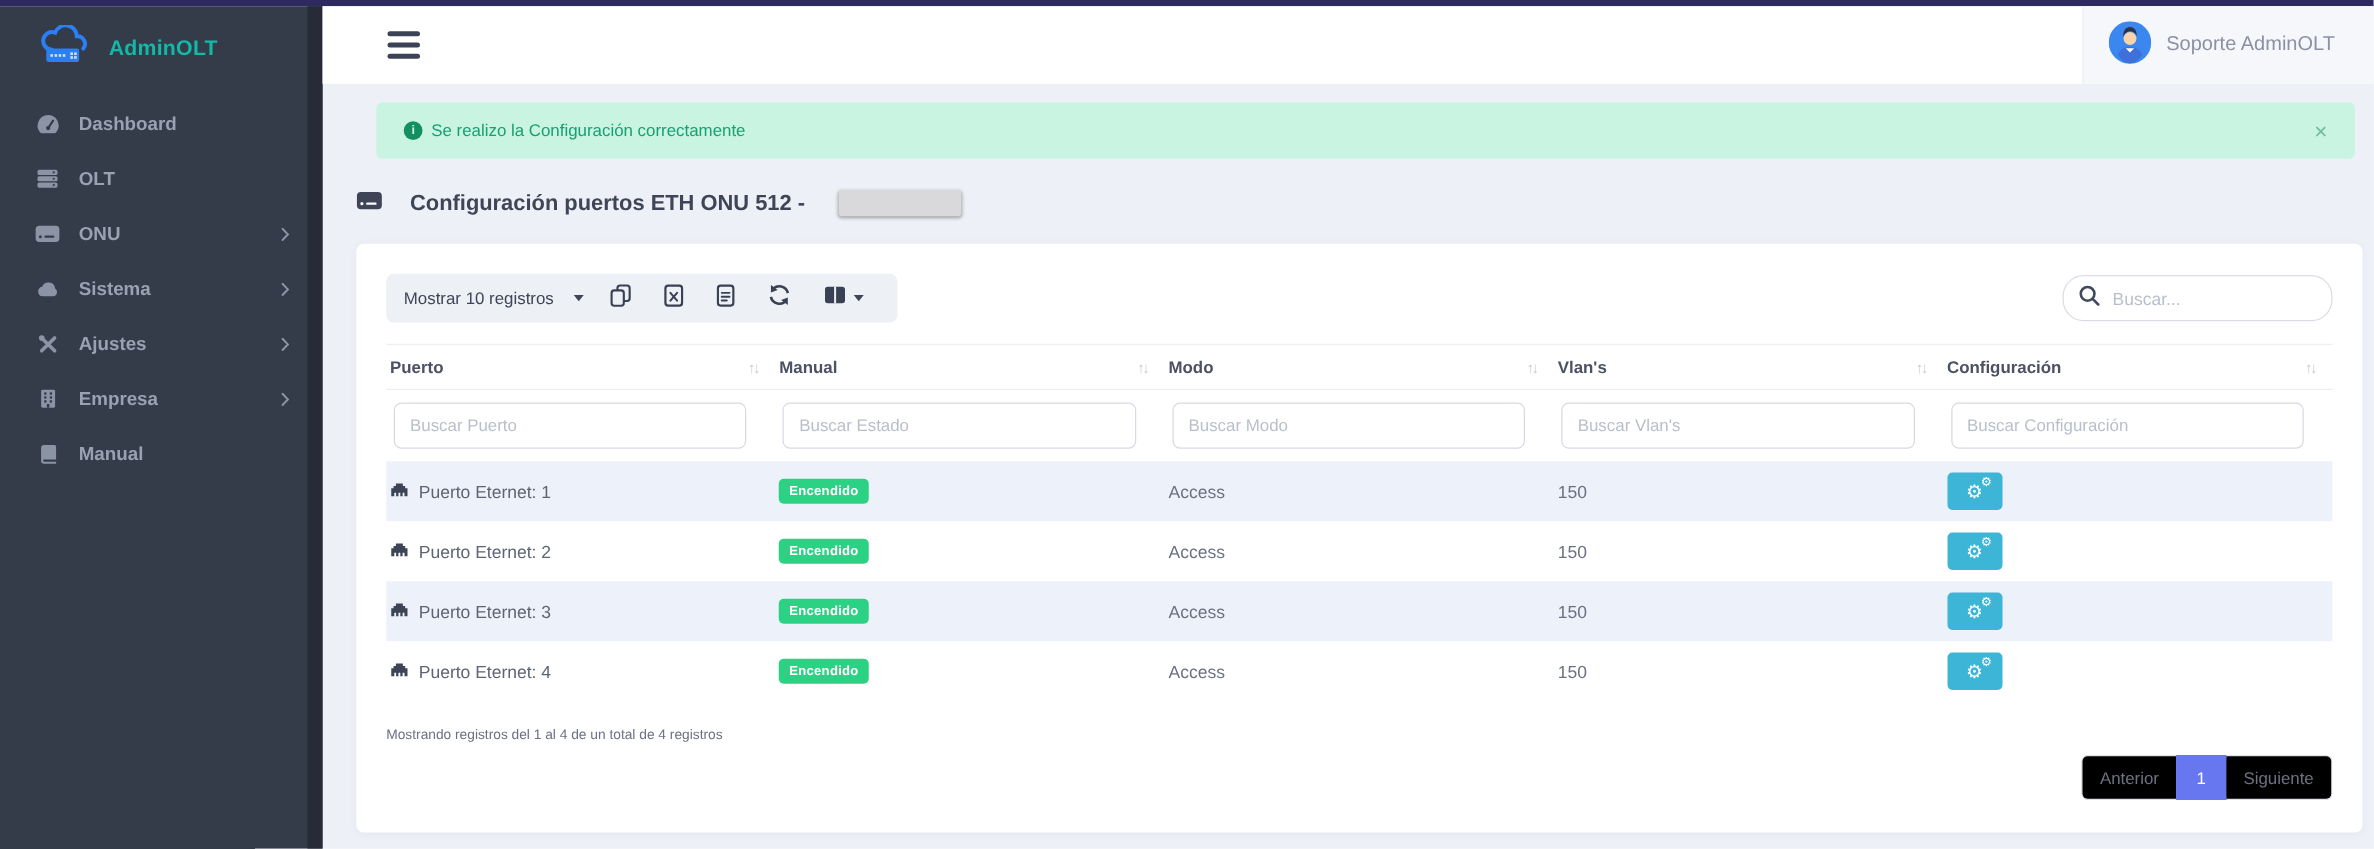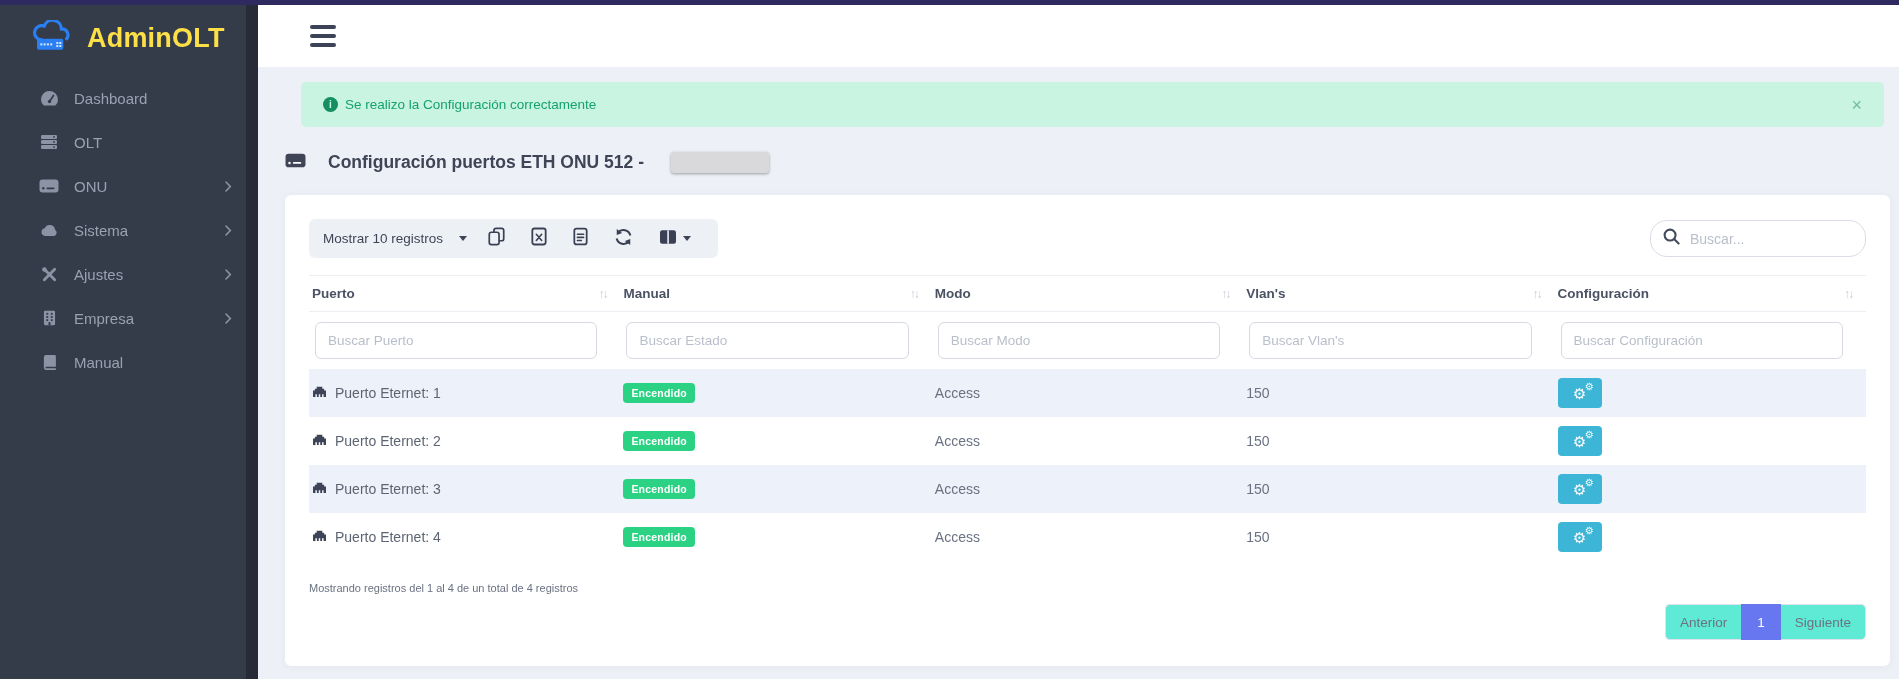--- a/index.html
+++ b/index.html
@@ -10,22 +10,22 @@
     overflow:hidden;
     color:#3f4556;
   }
   .topline { height:5px; background:#2e2a60; }
   .app { display:flex; height:674px; }
 
   
   .sidebar { position:relative; width:258px; flex:none; background:#343b49; padding-right:12px; }
   .sidebar-rail { position:absolute; top:0; right:0; width:12px; height:100%; background:#262b37; }
   .brand { display:flex; align-items:center; gap:11px; padding:15px 0 20px 30px; }
-  .brand-name { color:#fde047; font-size:27px; font-weight:bold; letter-spacing:.2px; }
-  .nav-item { display:flex; align-items:center; height:44px; padding:0 14px 0 38px; color:#9aa2b1; font-size:15px; cursor:pointer; }
+  .brand-name { color:#14b8a6; font-size:17px; font-weight:bold; letter-spacing:.2px; }
+  .nav-item { display:flex; align-items:center; height:44px; padding:0 14px 0 27px; color:#9aa2b1; font-size:15px; cursor:pointer;font-weight:bold; }
   .nav-icon { width:22px; margin-right:14px; display:flex; justify-content:center; align-items:center; }
   .nav-chevron { margin-left:auto; display:flex; align-items:center; }
 
   
   .main { flex:1; display:flex; flex-direction:column; min-width:0; }
   .topnav { height:62px; background:#ffffff; position:relative; display:flex; align-items:center; flex:none; }
   .hamburger { margin-left:52px; cursor:pointer; }
   .hamburger div { width:26px; height:4px; background:#3c4356; border-radius:2px; margin:5px 0; }
   .user { position:absolute; right:0; top:0; height:100%; width:233px; background:#f6f7fb; border-left:1px solid #ededf4; display:flex; align-items:center; gap:12px; padding-left:20px; cursor:pointer; }
   .user-name { color:#8b91a3; font-size:16px; white-space:nowrap; }
@@ -61,21 +61,21 @@
   .rows .tr.row:nth-child(odd) { background:#edf1f9; }
   .cell { padding-left:3px; }
   .port-cell { display:flex; align-items:flex-start; gap:8px; color:#5d6472; }
   .badge { display:inline-block; background:#2bd284; color:#fff; font-size:10.5px; font-weight:bold; padding:4px 8px; border-radius:4px; letter-spacing:.2px;text-align:center; }
   .gear-btn { width:44px; height:30px; background:#3cb5d6; border:none; border-radius:4px; color:#fff; cursor:pointer; position:relative; display:flex; align-items:center; justify-content:center; }
   .gear-main { font-size:15px; line-height:1; }
   .gear-small { font-size:10px; line-height:1; position:absolute; top:4px; right:8px; }
 
   .tbl-summary { margin-top:21px; font-size:11px; color:#6a7181; }
   .pagination { display:flex; justify-content:flex-end; margin-top:10px; }
-  .page-btn { height:36px; padding:0 14px; display:flex; align-items:center; border:1px solid #dfe2ea; background:#5eead4; color:#6c7380; font-size:13.5px; cursor:pointer; }
+  .page-btn { height:36px; padding:0 14px; display:flex; align-items:center; border:1px solid #dfe2ea; background:#000000; color:#6c7380; font-size:13.5px; cursor:pointer; }
   .page-btn.prev { border-radius:5px 0 0 5px; border-right:none; }
   .page-btn.next { border-radius:0 5px 5px 0; border-left:none; }
   .page-btn.active { background:#6777ef; border-color:#6777ef; color:#fff; padding:0 15px; }
 </style>
 </head>
 <body>
 
 <div class="topline"></div>
 
 <div class="app">
@@ -205,20 +205,32 @@
   </aside>
 
   <div class="main">
 
     <header class="topnav">
       <div class="hamburger">
         <div></div>
           <div></div>
           <div></div>
       </div>
+      <div class="user">
+        <span>
+          <svg width="34" height="34" viewBox="0 0 34 34">
+            <circle cx="17" cy="17" r="17" fill="#3b87f0"></circle>
+            <path d="M17 20.5c-5 0-8.6 2.6-9.7 6.4A17 17 0 0 0 17 34a17 17 0 0 0 9.7-7.1c-1.1-3.8-4.7-6.4-9.7-6.4z" fill="#3f6fd8"></path>
+            <path d="M13.6 21.5L17 25l3.4-3.5z" fill="#ffffff"></path>
+            <circle cx="17" cy="13.8" r="5.2" fill="#f6d3a9"></circle>
+            <path d="M11.7 13.2a5.4 5.4 0 0 1 10.6-1.3c.4-4.2-1.9-7.3-5.3-7.3s-5.9 3.2-5.3 8.6z" fill="#2c3347"></path>
+          </svg>
+        </span>
+        <span class="user-name">Soporte AdminOLT</span>
+      </div>
     </header>
 
     <div class="content">
 
       <div class="alert">
         <span class="info-badge">i</span>
         <span>Se realizo la Configuración correctamente</span>
         <span class="alert-close">×</span>
       </div>
 

